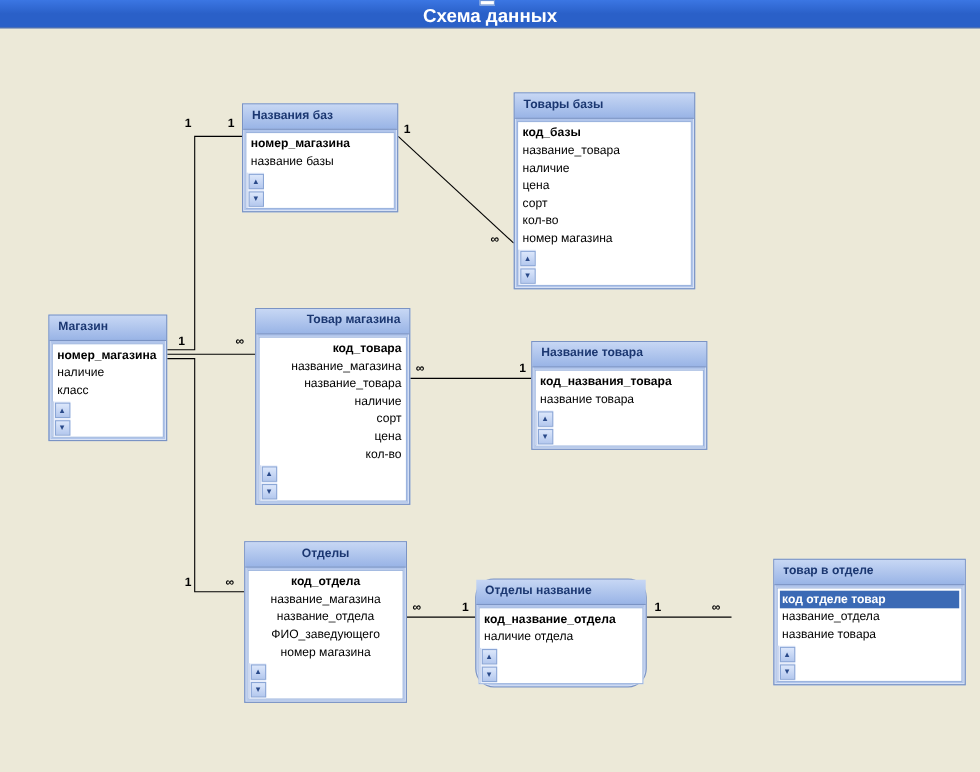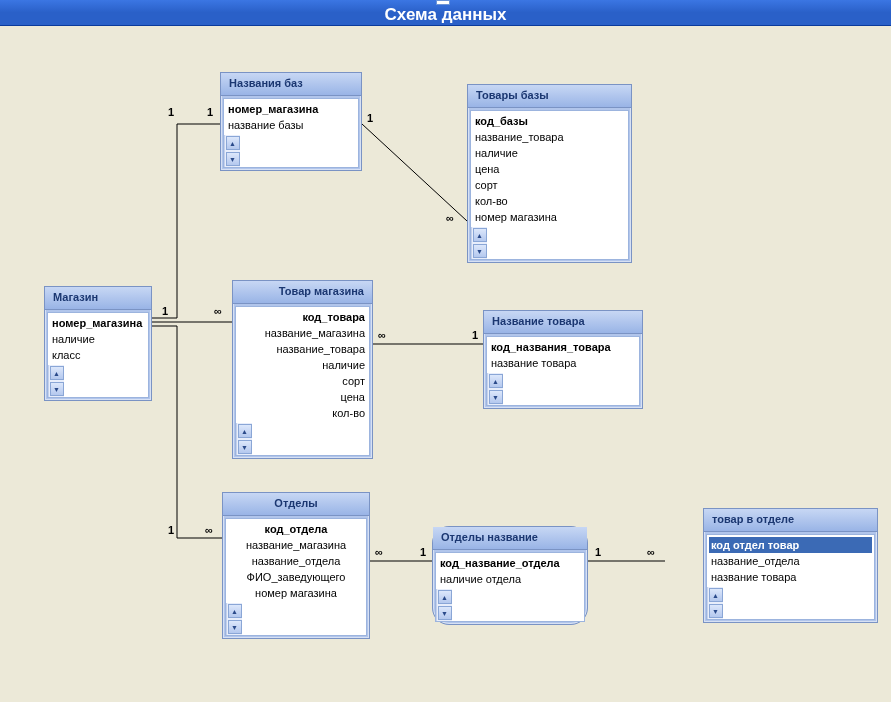--- a/index.html
+++ b/index.html
@@ -147,21 +147,21 @@
 
   <span class="rel-label" style="left:168px; top:498px;">1</span>
   <span class="rel-label" style="left:205px; top:498px;">∞</span>
 
   <span class="rel-label" style="left:375px; top:520px;">∞</span>
   <span class="rel-label" style="left:420px; top:520px;">1</span>
 
   <span class="rel-label" style="left:595px; top:520px;">1</span>
   <span class="rel-label" style="left:647px; top:520px;">∞</span>
 
-  <div class="tablewin" style="left:220px; top:46px; width:142px;">
+  <div class="tablewin" style="left:220px; top:68px; width:142px;">
     <div class="thead">Названия баз</div>
     <div class="body">
       <div class="fields">
         <div class="f pk">номер_магазина</div>
         <div class="f">название базы</div>
       </div>
       <div class="scroll">
         <div class="arrow">▲</div>
         <div class="arrow">▼</div>
       </div>
@@ -263,21 +263,21 @@
         <div class="arrow">▲</div>
         <div class="arrow">▼</div>
       </div>
     </div>
   </div>
 
   <div class="tablewin" style="left:703px; top:482px; width:175px;">
     <div class="thead">товар в отделе</div>
     <div class="body">
       <div class="fields">
-        <div class="f pk sel">код отдел товар</div>
+        <div class="f pk sel">код отделе товар</div>
         <div class="f">название_отдела</div>
         <div class="f">название товара</div>
       </div>
       <div class="scroll">
         <div class="arrow">▲</div>
         <div class="arrow">▼</div>
       </div>
     </div>
   </div>
 

